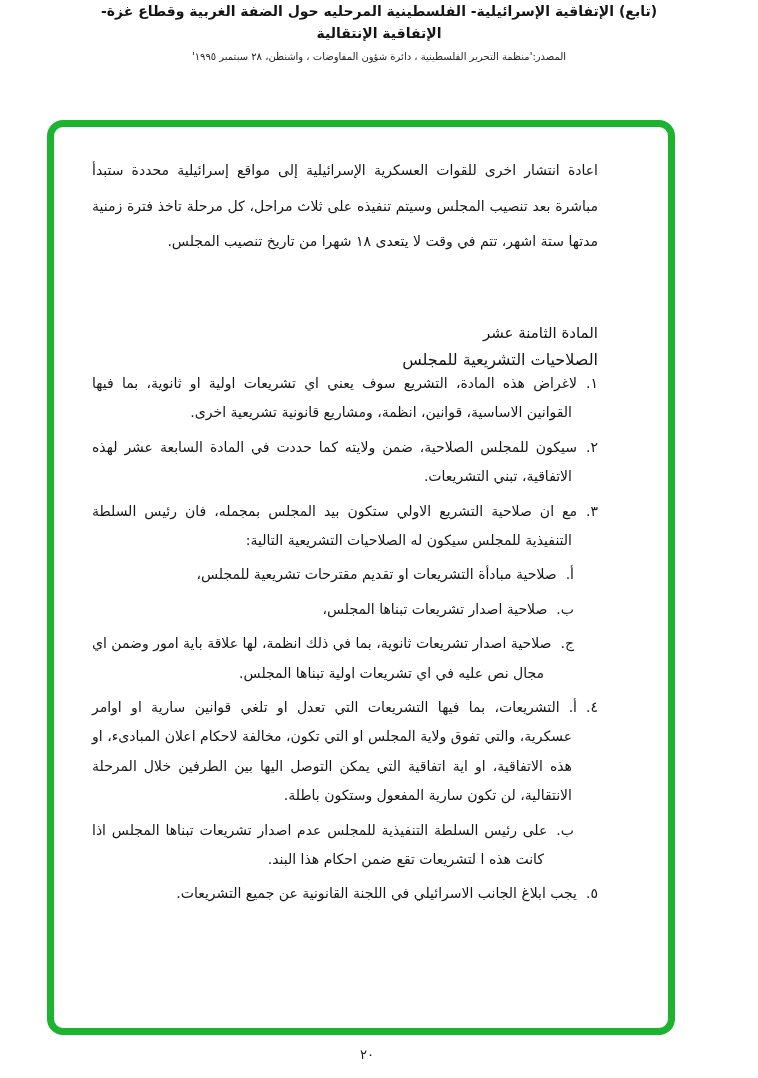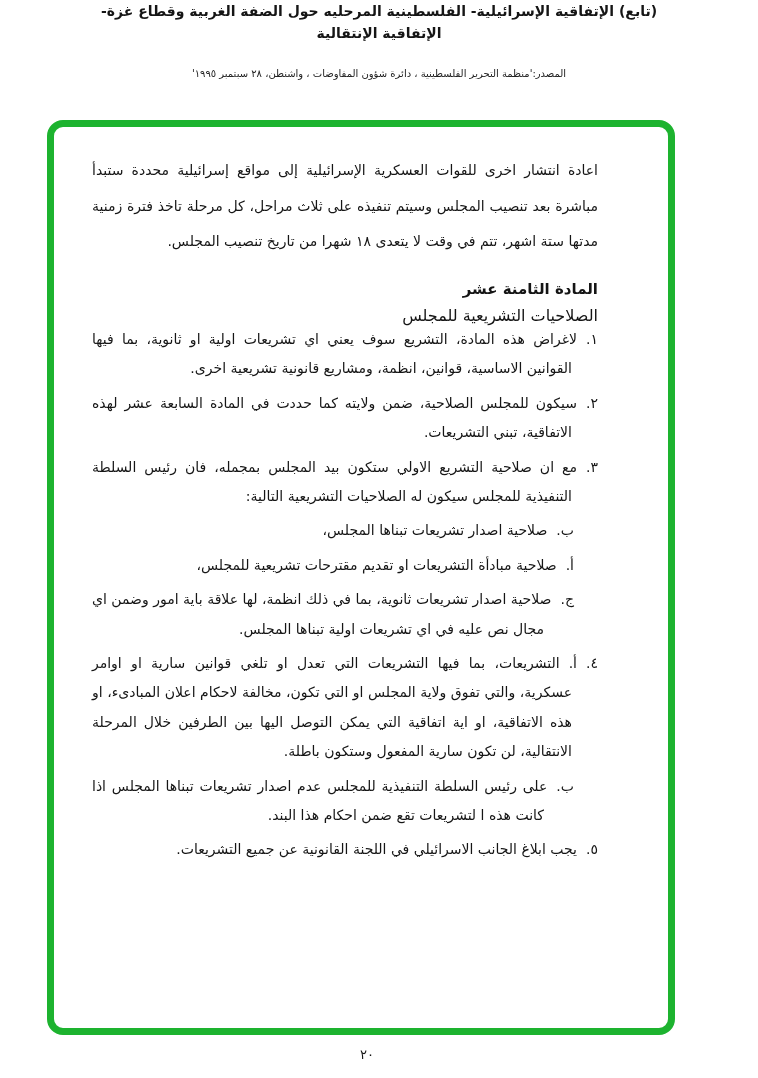--- a/index.html
+++ b/index.html
@@ -17,21 +17,21 @@
   }
   .doc-title {
     font-weight: bold;
     font-size: 14px;
     line-height: 22px;
     max-width: 620px;
     margin: 0 auto;
   }
   .doc-source {
     font-size: 10px;
-    margin-top: 24px;
+    margin-top: 7px;
     color: #222;
   }
   .green-box {
     position: absolute;
     left: 47px;
     top: 120px;
     width: 628px;
     height: 915px;
     border: 7px solid #1db32f;
     border-radius: 16px;
@@ -39,23 +39,23 @@
   .content {
     direction: rtl;
     text-align: justify;
     padding: 26px 70px 0 38px;
     font-size: 14px;
   }
   .intro-para {
     line-height: 2.55;
   }
   .article-heading {
-    font-weight: bold;
+    font-weight: normal;
     font-size: 15px;
-    margin-top: 20px;
+    margin-top: 64px;
   }
   .article-subheading {
     font-size: 16px;
     margin-top: 8px;
   }
   .items {
   }
   .item {
     line-height: 2.1;
     margin-bottom: 5px;
@@ -109,25 +109,25 @@
 
       <div class="item">
         <span class="num">٢.</span><span>سيكون للمجلس الصلاحية، ضمن ولايته كما حددت في المادة السابعة عشر لهذه الاتفاقية، تبني التشريعات.</span>
       </div>
 
       <div class="item">
         <span class="num">٣.</span><span>مع ان صلاحية التشريع الاولي ستكون بيد المجلس بمجمله، فان رئيس السلطة التنفيذية للمجلس سيكون له الصلاحيات التشريعية التالية:</span>
       </div>
 
       <div class="subitem">
-        <span class="sublabel">ب.</span><span>صلاحية اصدار تشريعات تبناها المجلس،</span>
+        <span class="sublabel">أ.</span><span>صلاحية مبادأة التشريعات او تقديم مقترحات تشريعية للمجلس،</span>
       </div>
 
       <div class="subitem">
-        <span class="sublabel">أ.</span><span>صلاحية مبادأة التشريعات او تقديم مقترحات تشريعية للمجلس،</span>
+        <span class="sublabel">ب.</span><span>صلاحية اصدار تشريعات تبناها المجلس،</span>
       </div>
 
       <div class="subitem">
         <span class="sublabel">ج.</span><span>صلاحية اصدار تشريعات ثانوية، بما في ذلك انظمة، لها علاقة باية امور وضمن اي مجال نص عليه في اي تشريعات اولية تبناها المجلس.</span>
       </div>
 
       <div class="item">
         <span class="num">٤.</span><span class="sublabel">أ.</span><span>التشريعات، بما فيها التشريعات التي تعدل او تلغي قوانين سارية او اوامر عسكرية، والتي تفوق ولاية المجلس او التي تكون، مخالفة لاحكام اعلان المبادىء، او هذه الاتفاقية، او اية اتفاقية التي يمكن التوصل اليها بين الطرفين خلال المرحلة الانتقالية، لن تكون سارية المفعول وستكون باطلة.</span>
       </div>
 

